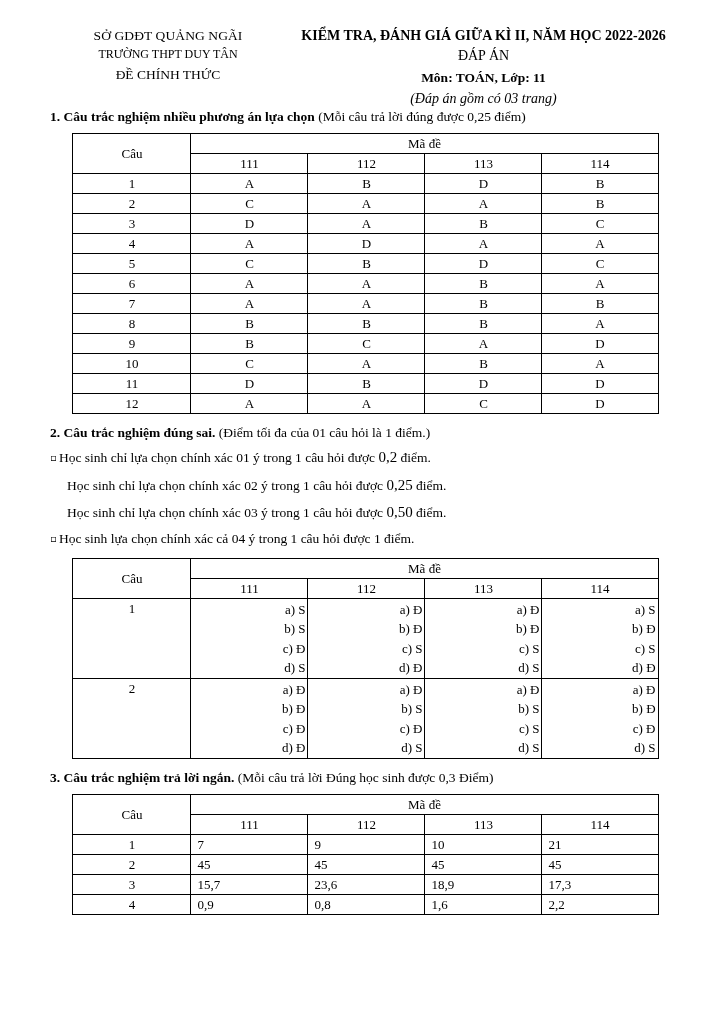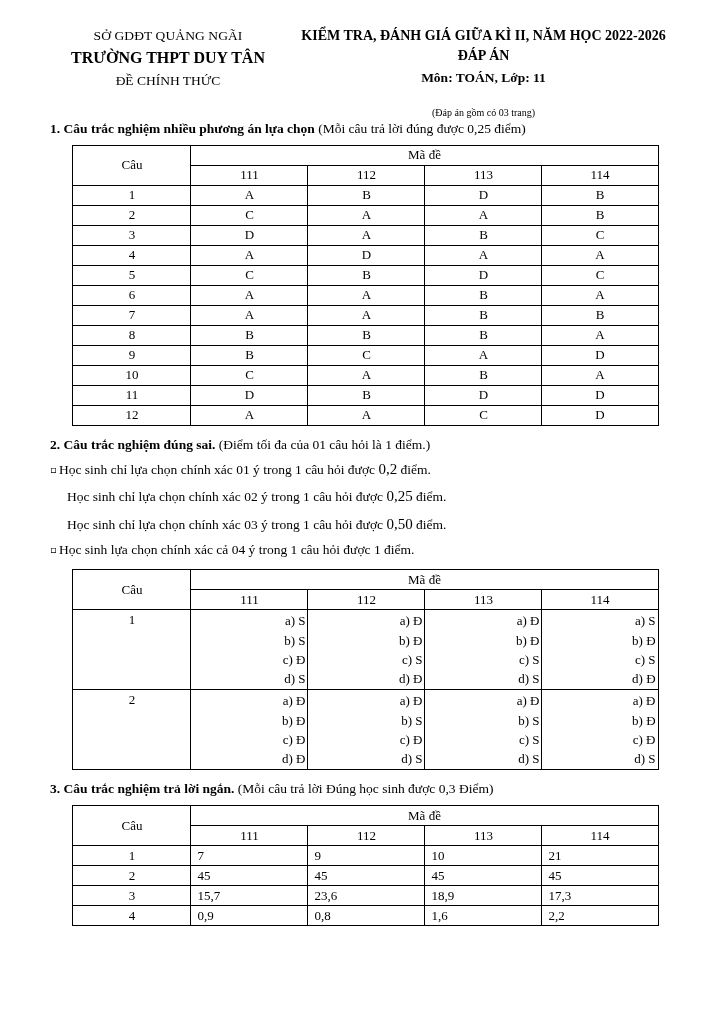--- a/index.html
+++ b/index.html
@@ -31,26 +31,26 @@
     width: 236px;
     text-align: center;
     line-height: 1.45;
   }
   .hdr-right {
     flex: 1;
     text-align: center;
     line-height: 1.45;
   }
   .hdr-left .l1 { font-size: 13.5px; letter-spacing: .1px; }
-  .hdr-left .l2 { font-size: 16px; font-weight: bold; }
+  .hdr-left .l2 { font-size: 12px; font-weight: normal; }
   .hdr-left .l3 { font-size: 13.5px; margin-top: 2px; text-align: center; }
   .hdr-right .r1 { font-size: 14px; font-weight: bold; }
-  .hdr-right .r2 { font-size: 14px; font-weight: bold; }
+  .hdr-right .r2 { font-size: 14px; font-weight: normal; }
   .hdr-right .r3 { font-size: 13.5px; font-weight: bold; margin-top: 1px; }
-  .hdr-right .r4 { font-size: 10px; margin-top: 19px; }
+  .hdr-right .r4 { font-size: 14px; font-style: italic; margin-top: 2px; }
 
   
   .sec-title {
     font-weight: bold;
     font-size: 14px;
     margin-top: 22px;
     margin-bottom: 3px;
   }
   .subsec {
     font-size: 13.5px;

